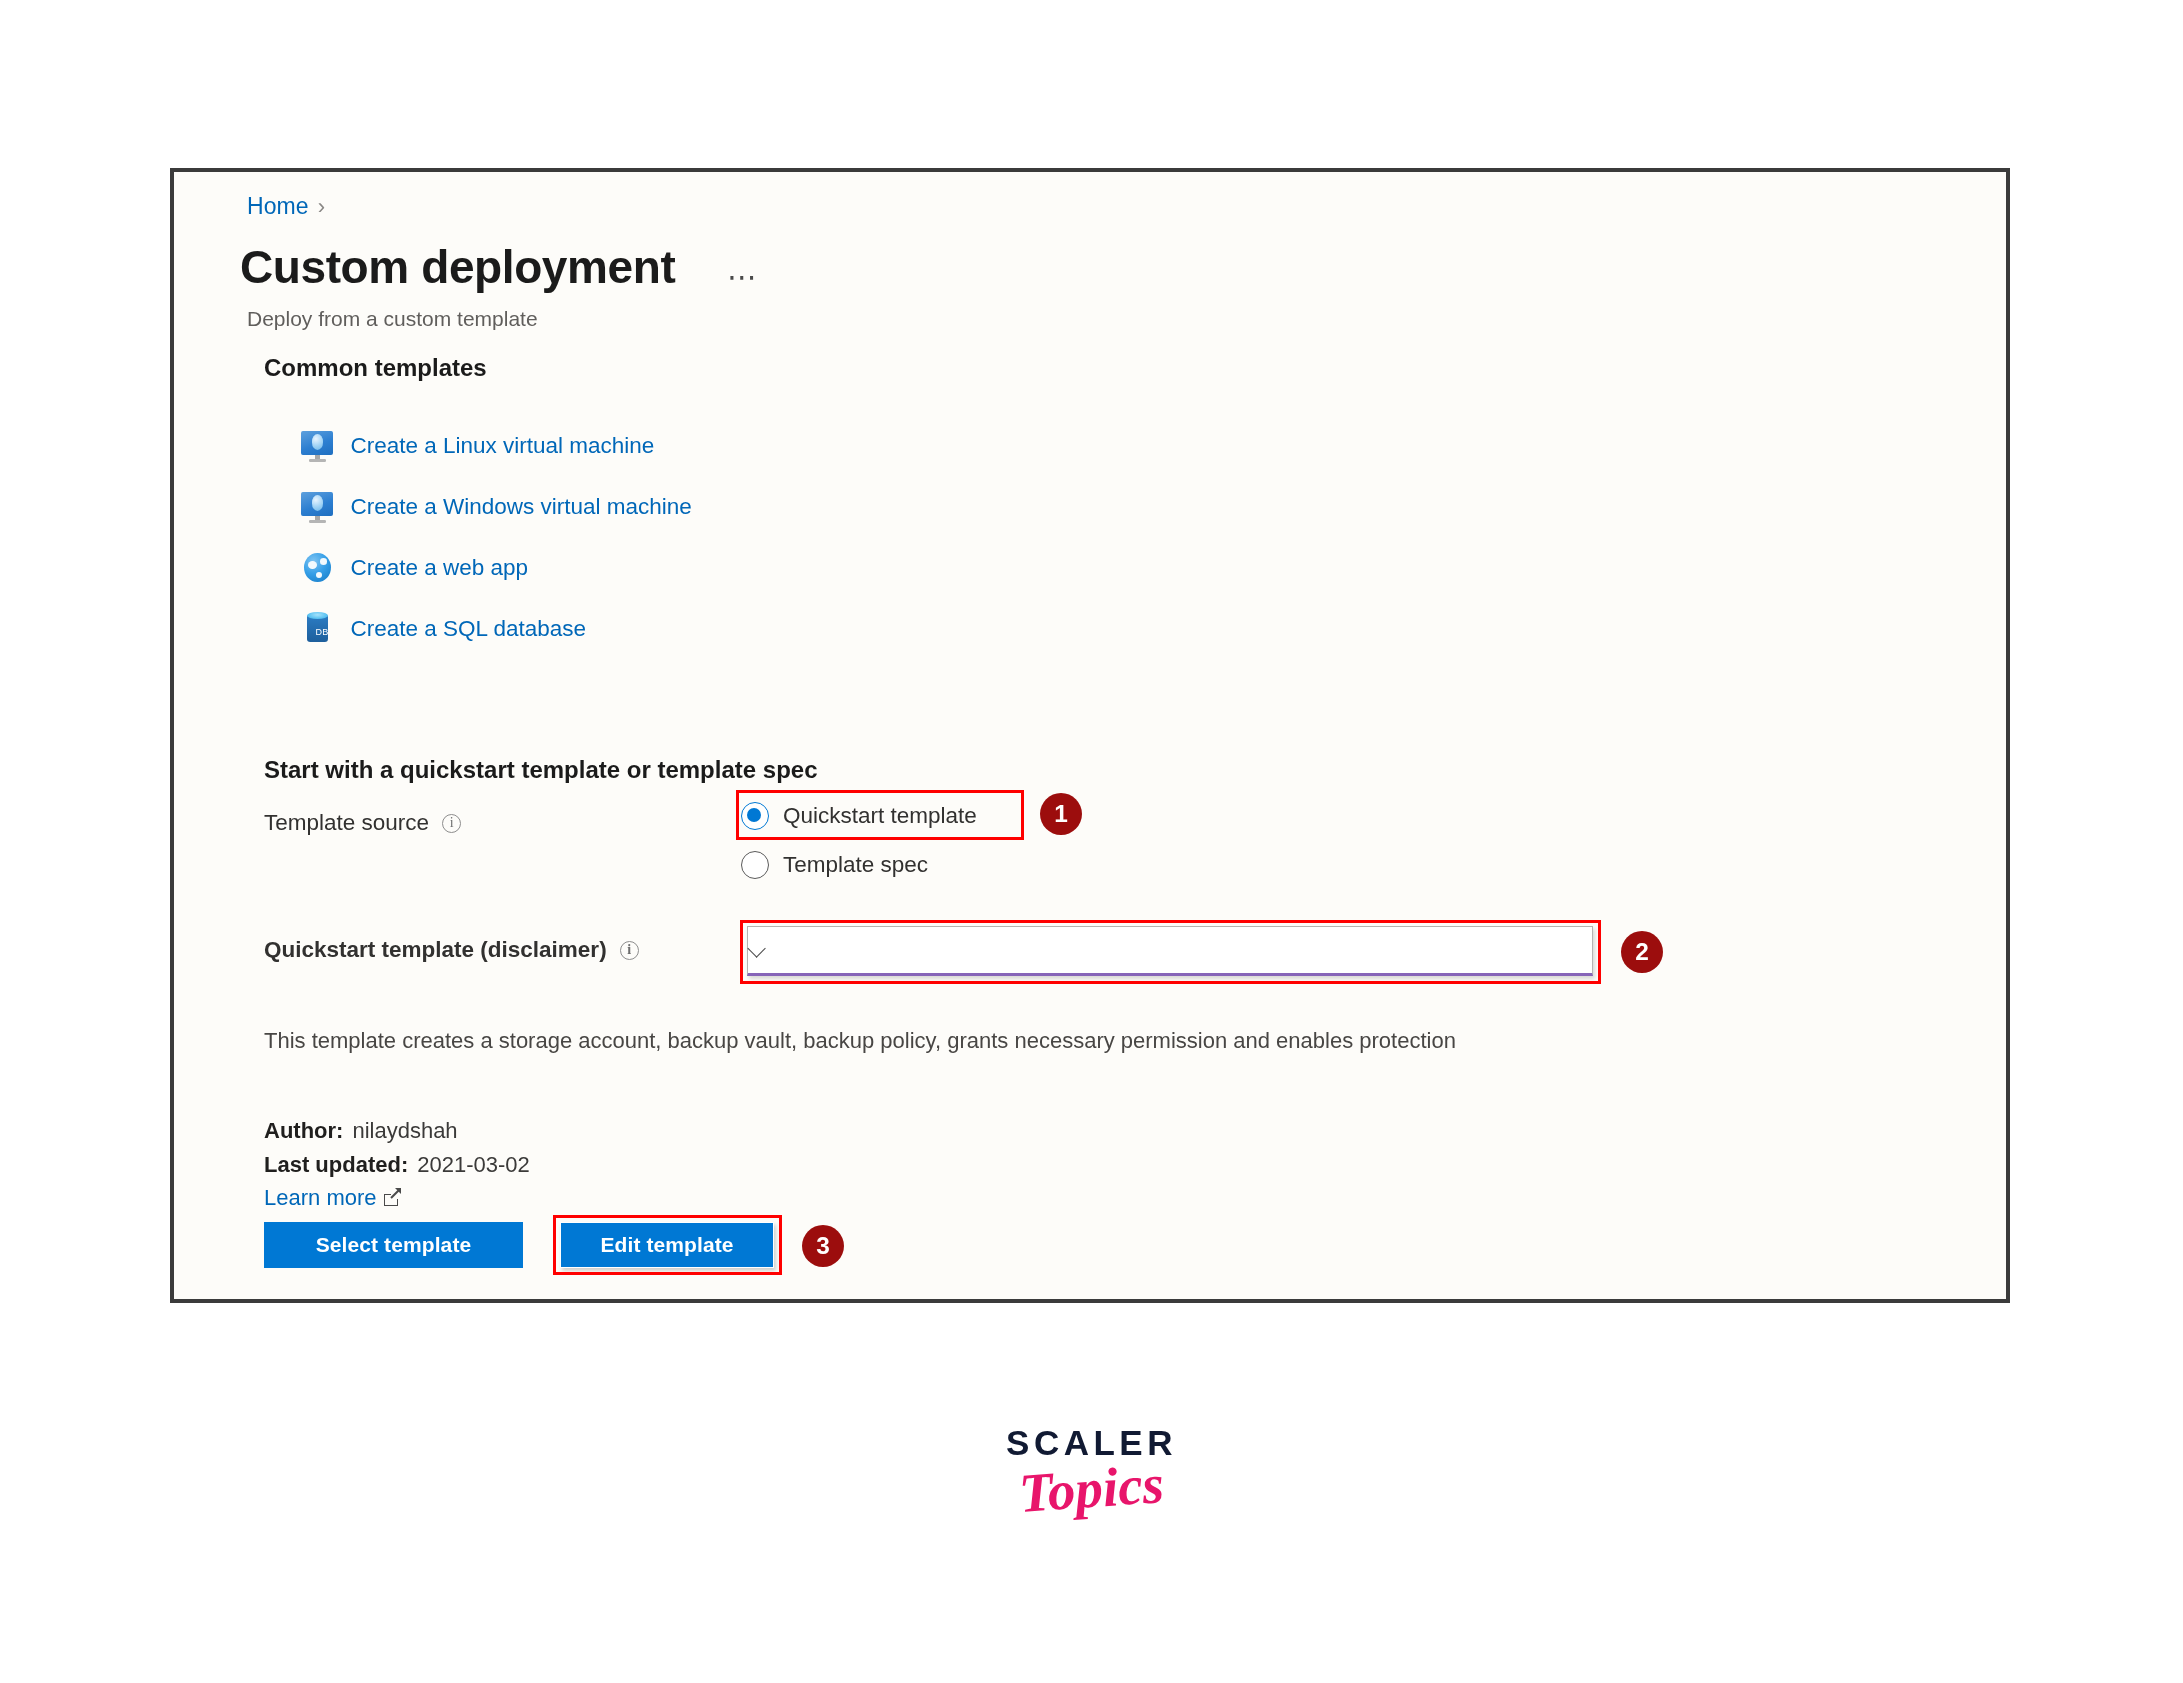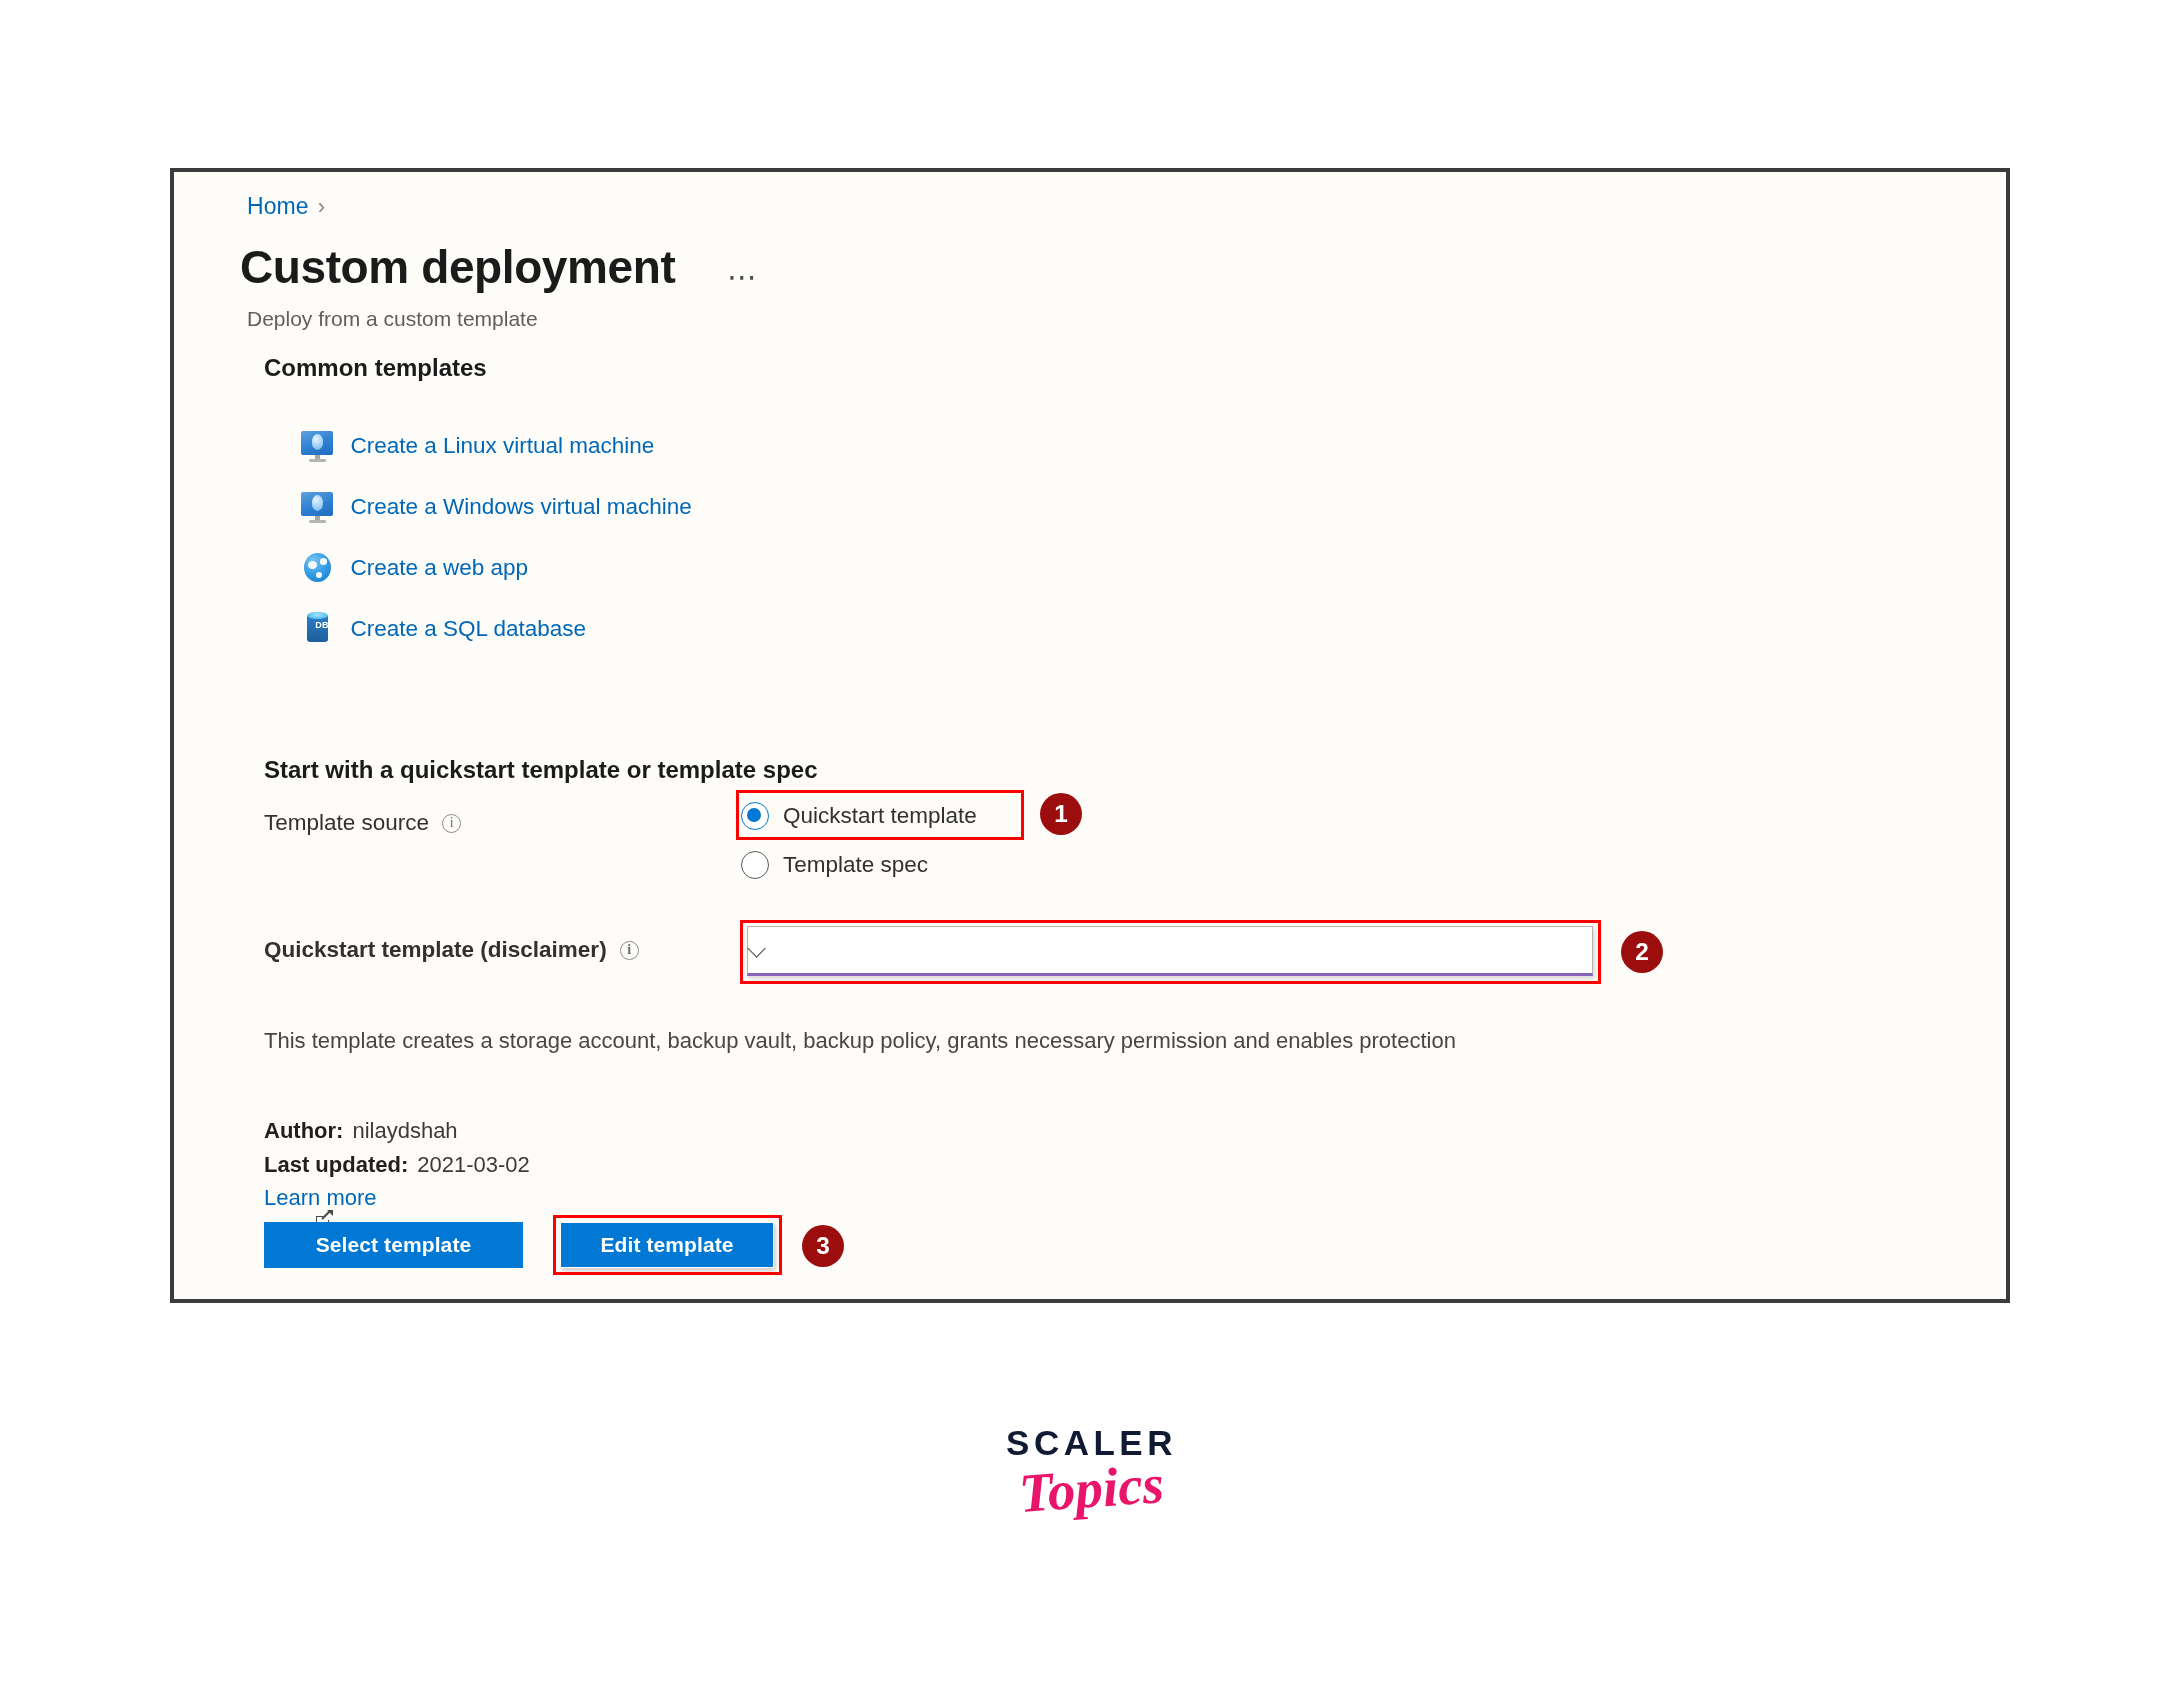--- a/index.html
+++ b/index.html
@@ -165,25 +165,25 @@
   }
   .icon-db .top {
     position:absolute;
     left:7px; top:1.3px;
     width:20.5px; height:7px;
     border-radius:50%;
     background: radial-gradient(ellipse at 50% 40%, #a6e2fb 0%, #5cc3f2 60%, #3aa8e0 100%);
   }
   .icon-db .dbtext {
     position:absolute;
-    left:7px; top:9px;
+    left:7px; top:16px;
     width:30px;
     text-align:center;
     font-size:9px;
-    font-weight:700;
+    font-weight:400;
     color:#ffffff;
     font-family:"Liberation Sans", sans-serif;
     letter-spacing:0.2px;
   }
 
   
   .icon-json .sheet {
     position:absolute;
     left:5.1px; top:1.9px;
     width:23px; height:31px;
@@ -396,21 +396,20 @@
 
   #learn-more {
     position: absolute;
     left: 264px;
     top: 1185px;
     font-size: 22px;
     color: #0067b8;
     cursor: pointer;
     display: flex;
     align-items: center;
-    flex-direction: column;
   }
   #learn-more-icon {
     margin-left: 7.7px;
     width: 16.7px; height: 16.7px;
     position: relative;
     flex: 0 0 16.7px;
   }
   #learn-more-icon .bx {
     position:absolute;
     left:0; bottom:0;

